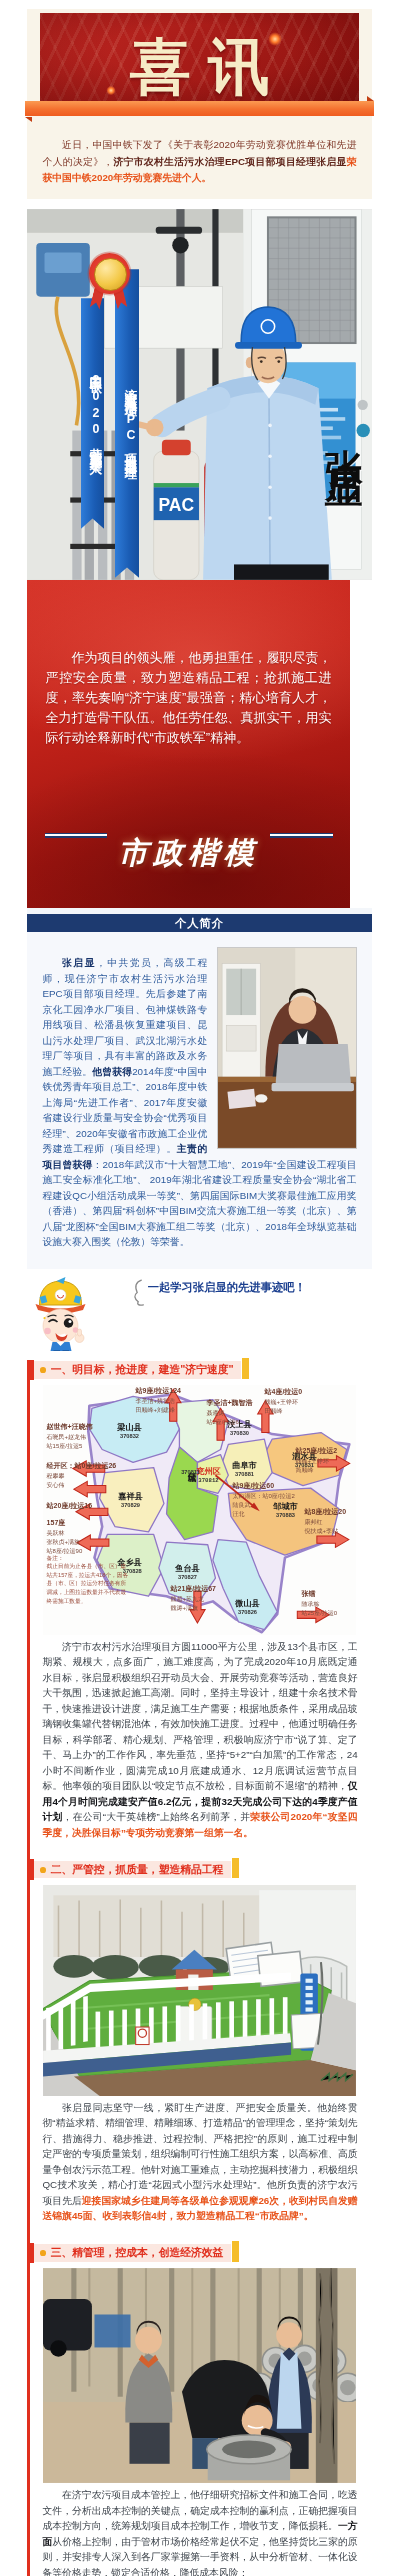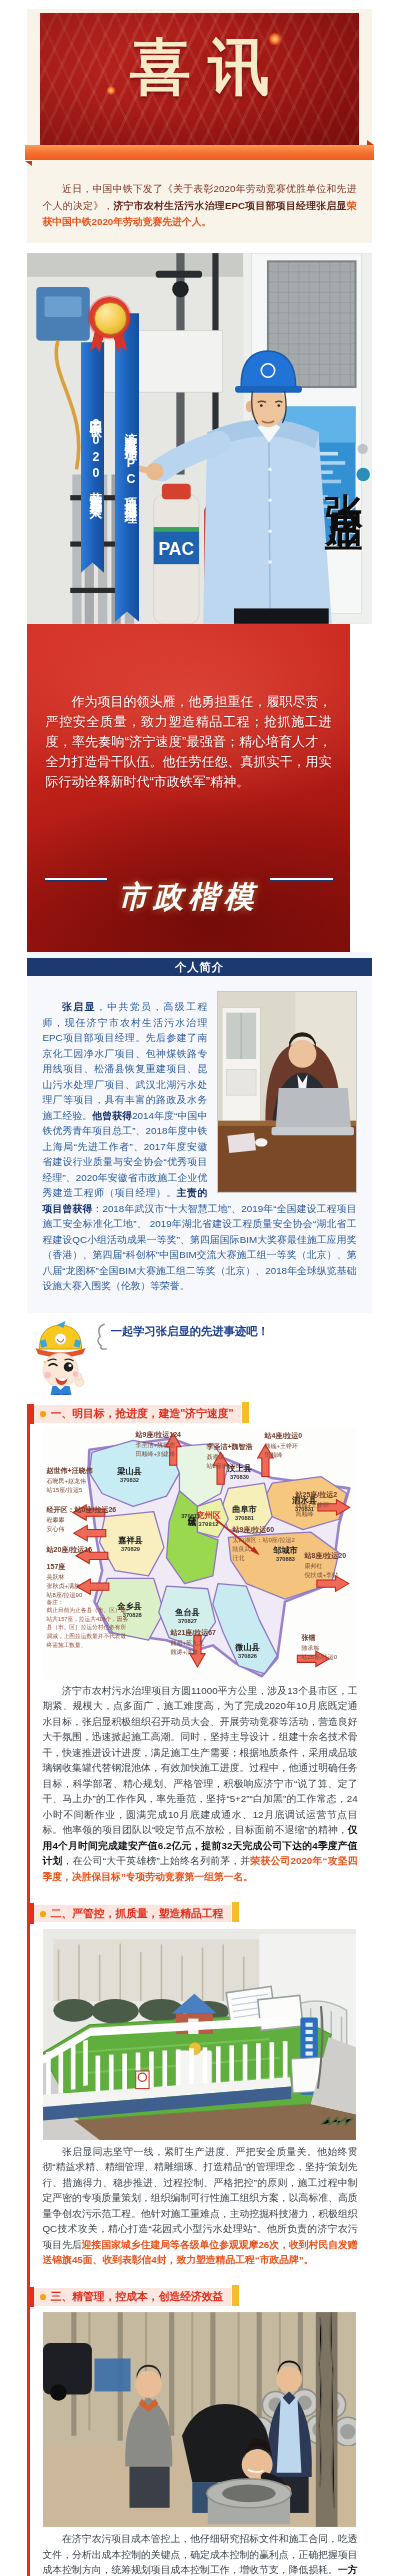--- a/index.html
+++ b/index.html
@@ -1,20 +1,20 @@
 <!DOCTYPE html>
 <html style="font-size:8.2px"><head>
 <meta charset="utf-8">
 <style>
   html,body{margin:0;padding:0;background:#ffffff;}
   body{width:398px;font-family:"Liberation Sans","DejaVu Sans",sans-serif;-webkit-font-smoothing:antialiased;}
   .page{width:345px;margin:8.8px 0 0 27px;background:#ffffff;}
   
   .top-cream{background:#f9f4e9;padding-top:4.1px;}
-  .banner{position:relative;margin:0 13.4px;height:132px;overflow:hidden;
+  .banner{position:relative;margin:0 13.4px;height:88px;overflow:hidden;
     background:linear-gradient(135deg,#c22823 0%,#a91c18 45%,#8e1310 100%);}
   .banner .streaks{position:absolute;inset:0;
     background:repeating-linear-gradient(115deg,rgba(255,230,200,.10) 0 3.1px,transparent 3.1px 13.4px),
                repeating-linear-gradient(65deg,rgba(255,230,200,.07) 0 2.6px,transparent 2.6px 17.5px);}
   .banner .vign{position:absolute;inset:0;background:radial-gradient(ellipse at 50% 45%,transparent 40%,rgba(90,5,5,.45) 100%);}
   .banner-title{position:absolute;left:0;right:0;top:14.4px;text-align:center;
     font-size:61px;font-weight:900;color:#f6ebc6;letter-spacing:17.5px;text-indent:17.5px;
     text-shadow:0 1.5px 3.1px rgba(60,0,0,.45);font-family:"DejaVu Serif","Liberation Serif",serif;}
   .glow{position:absolute;width:13.4px;height:13.4px;border-radius:50%;
     background:radial-gradient(circle,#ffd9a0 0%,#ff7d2e 35%,rgba(255,100,30,0) 70%);}
@@ -72,21 +72,21 @@
     text-shadow:0 0 7.2px rgba(255,210,120,.55),1px 1.5px 1px rgba(90,0,0,.6);}
   
   .gap-strip{height:6.2px;background:#f3f6fa;}
   .profile-bar{height:17.5px;background:#1d3a70;color:#fff;display:flex;align-items:center;justify-content:center;
     font-size:11.3px;font-weight:700;letter-spacing:1px;}
   .profile-sec{background:#f6f8fc;padding:13.4px 15.5px 9.3px;overflow:hidden;}
   .profile-photo{float:right;width:138px;height:200px;margin:2.1px 0 5.2px 9.3px;border:0.5px solid #c9c9c9;background:#e7e2d6;}
   .profile-text{font-size:9.8px;line-height:15.5px;text-align:justify;text-indent:2em;color:#2d5a9b;}
   .profile-text .s-b{font-weight:700;color:#17346b;}
   
-  .mascot-row{display:flex;align-items:flex-start;background:#ffffff;padding:7.2px 9.3px 3.1px 3.1px;}
+  .mascot-row{display:flex;align-items:flex-start;background:#ffffff;padding:7.2px 9.3px 3.1px 3.1px;gap:37px;}
   .mascot{width:61px;height:75px;flex:0 0 auto;}
   .bubble{margin:3.1px 0 0 3.1px;display:flex;align-items:flex-start;}
   .bubble svg{flex:0 0 auto;margin-top:-1px;}
   .bubble-text{font-size:11.3px;font-weight:700;color:#1b3f8f;margin:1px 0 0 3.1px;}
   
   .article{position:relative;background:#fff;padding-bottom:3.1px;}
   .article::before{content:"";position:absolute;left:0;top:0;bottom:0;width:3.1px;background:#e0301e;}
   .sec-head{position:relative;display:flex;align-items:center;height:17.5px;margin-top:7.2px;}
   .sec-head .redbar{position:absolute;left:0;top:-1.5px;width:7.2px;height:20.6px;background:#e0301e;}
   .sec-head .pink{margin-left:7.2px;height:17.5px;background:#fbe7e0;display:flex;align-items:center;padding:0 7.2px 0 6.2px;}

